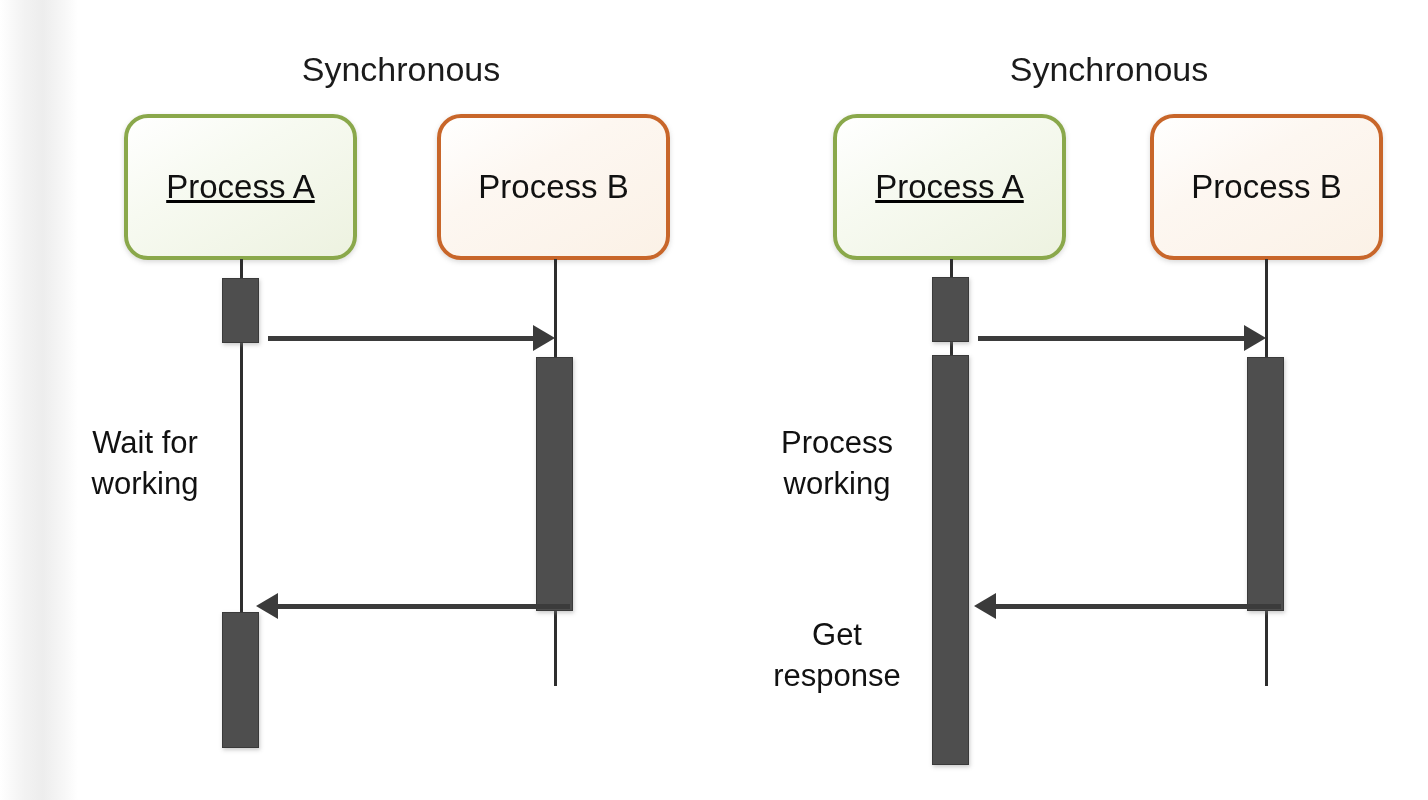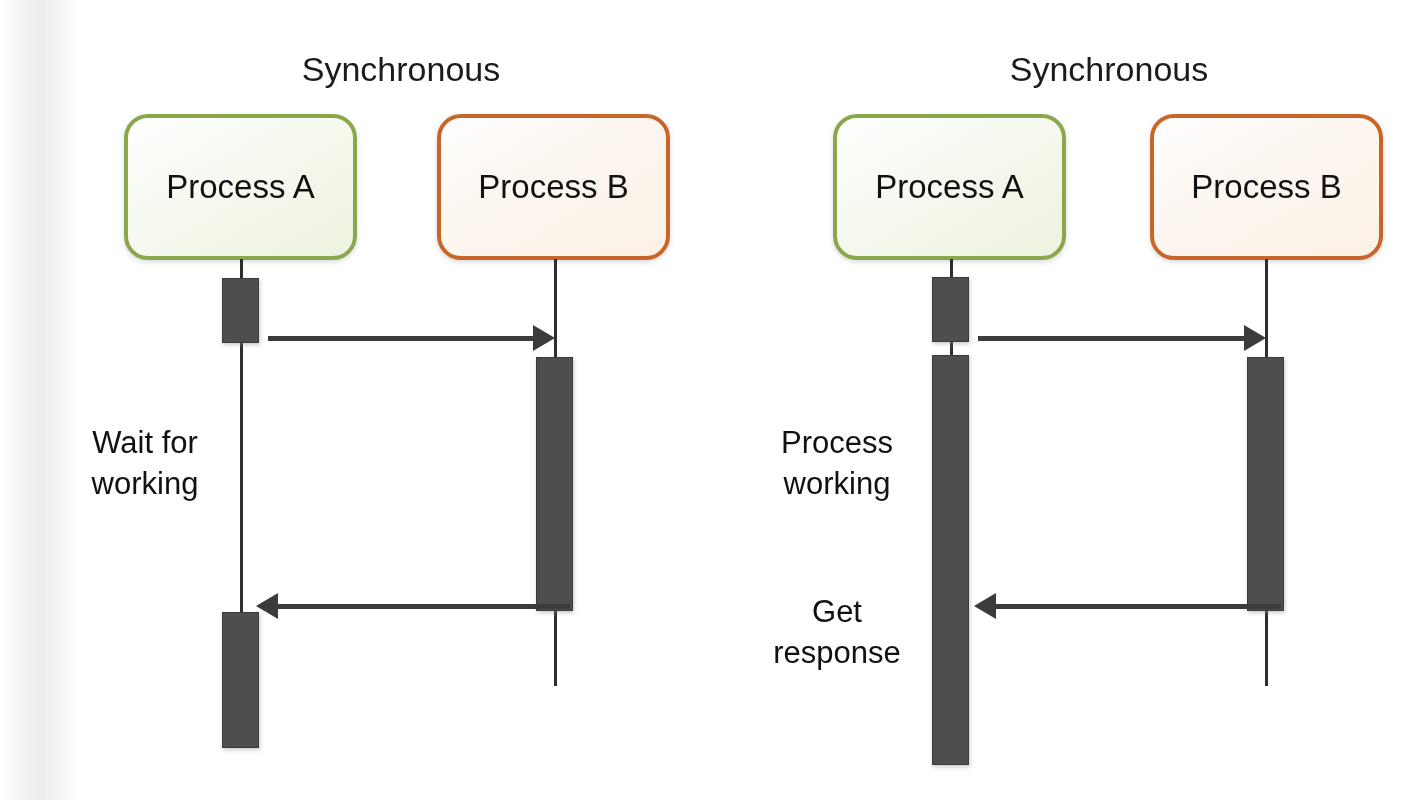--- a/index.html
+++ b/index.html
@@ -51,20 +51,21 @@
     box-shadow: 0 2px 5px rgba(120,120,120,0.28);
   }
   .proc-box .proc-label {
     font-size: 33px;
     color: #111111;
     white-space: nowrap;
   }
   .proc-box.green {
     border-color: #8aa84b;
     background: linear-gradient(150deg, #ffffff 0%, #f7faf1 38%, #edf2e0 100%);
+    text-decoration: underline;
   }
   .proc-box.orange {
     border-color: #c8662a;
     background: linear-gradient(150deg, #ffffff 0%, #fdf7f1 38%, #fbf1e6 100%);
   }
   
   .lifeline {
     position: absolute;
     width: 3px;
     background: #2e2e2e;
@@ -167,17 +168,17 @@
 
     <div class="msg-line" style="left: 978px; top: 336px; width: 272px;"></div>
     <div class="arrow-head right" style="left: 1244px; top: 325px;"></div>
 
     <div class="msg-line" style="left: 990px; top: 604px; width: 291px;"></div>
     <div class="arrow-head left" style="left: 974px; top: 593px;"></div>
 
     <div class="note-label" style="left: 742px; top: 422px; width: 190px;">Process
 working</div>
 
-    <div class="note-label" style="left: 742px; top: 591px; width: 190px;">Get
+    <div class="note-label" style="left: 742px; top: 614px; width: 190px;">Get
 response</div>
   </div>
 
 </div>
 
 </body></html>

